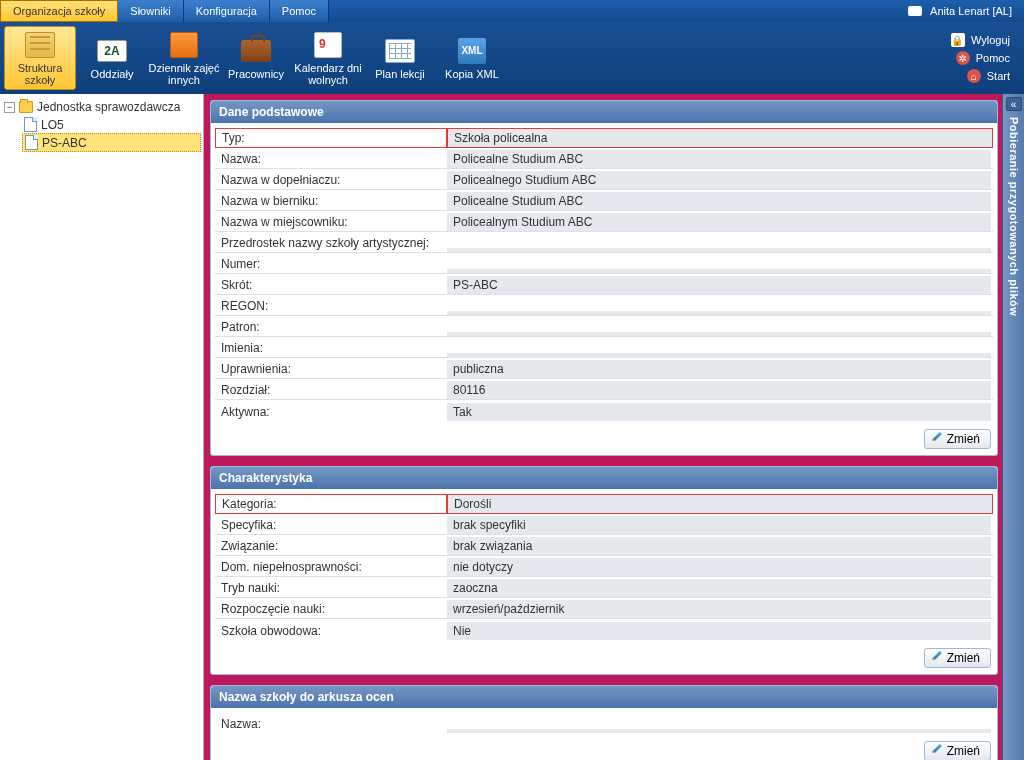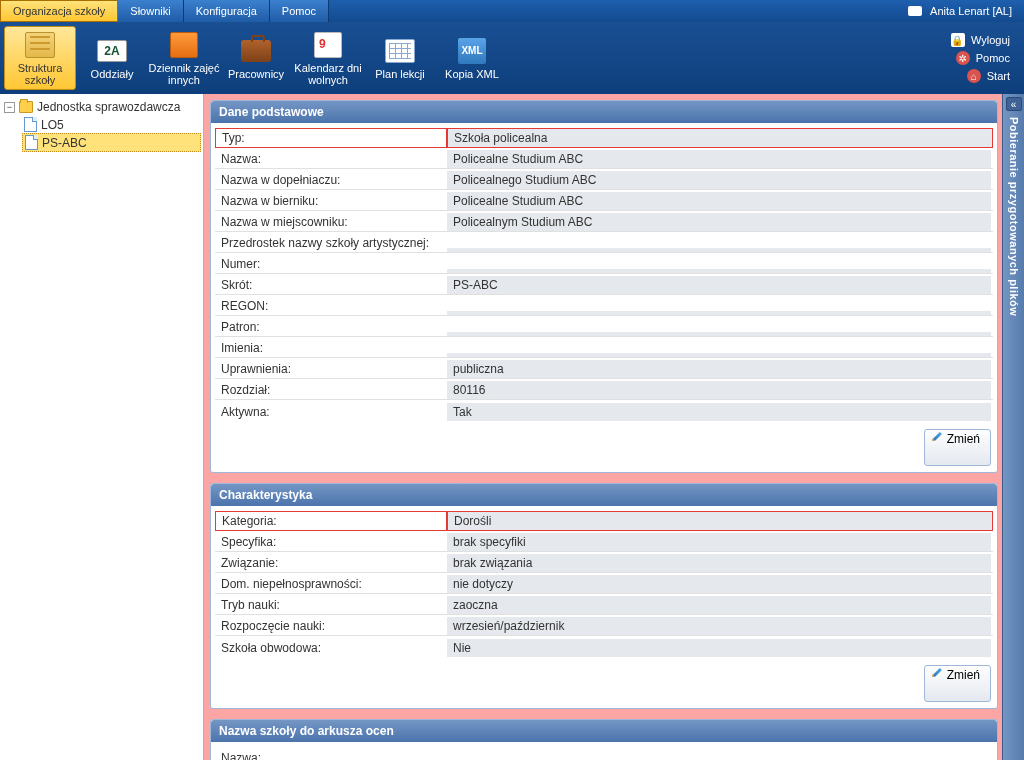--- a/index.html
+++ b/index.html
@@ -125,21 +125,21 @@
   .folder-icon{width:14px;height:12px;background:#ffcf4b;border:1px solid #c99a1e;display:inline-block;position:relative;border-radius:1px;}
   .folder-icon::before{content:"";position:absolute;top:-3px;left:0;width:6px;height:3px;background:#ffcf4b;border:1px solid #c99a1e;border-bottom:none;border-radius:1px 1px 0 0;}
   .tree-children{margin-left:20px;}
   .tree-leaf{display:flex;align-items:flex-end;gap:4px;padding:1px 2px;cursor:pointer;}
   .tree-leaf.selected{background:#ffe27a;border:1px dotted #c28c17;}
   .doc-icon{width:13px;height:15px;background:#fff;border:1px solid #6699cc;position:relative;display:inline-block;}
   .doc-icon::after{content:"";position:absolute;right:-1px;top:-1px;width:4px;height:4px;border-left:1px solid #6699cc;border-bottom:1px solid #6699cc;background:#e2edfb;}
 
   .content{
     flex:1;
-    background:#fca5a5;
+    background:#be185d;
     padding: 6px 4px 6px 6px;
     overflow-y:auto;
   }
   .panel{
     border:1px solid #9db8d9;
     border-radius:3px;
     margin-bottom:10px;
     background:#fff;
   }
   .panel-header{
@@ -174,21 +174,21 @@
     border:1px solid #e53935;
     margin:-1px 0;
   }
   .panel-footer{
     display:flex;justify-content:flex-end;padding:4px 6px 6px;
   }
   .btn{
     background:linear-gradient(#fefefe,#e4e8ef);
     border:1px solid #9db8d9;
     border-radius:3px;
-    padding:2px 10px 19px 6px;
+    padding:2px 10px 2px 6px;
     font-size:12px;
     display:inline-flex;align-items:center;gap:4px;
     cursor:pointer;
   }
   .pencil{width:12px;height:12px;display:inline-block;transform:rotate(45deg);position:relative;}
   .pencil::before{content:"";position:absolute;left:3px;top:-1px;width:3px;height:10px;background:linear-gradient(#4aa3e8,#2b7cc1);}
   .pencil::after{content:"";position:absolute;left:2px;top:9px;border:2.5px solid transparent;border-top-color:#d4a04f;}
 
   
   .side-tab{

